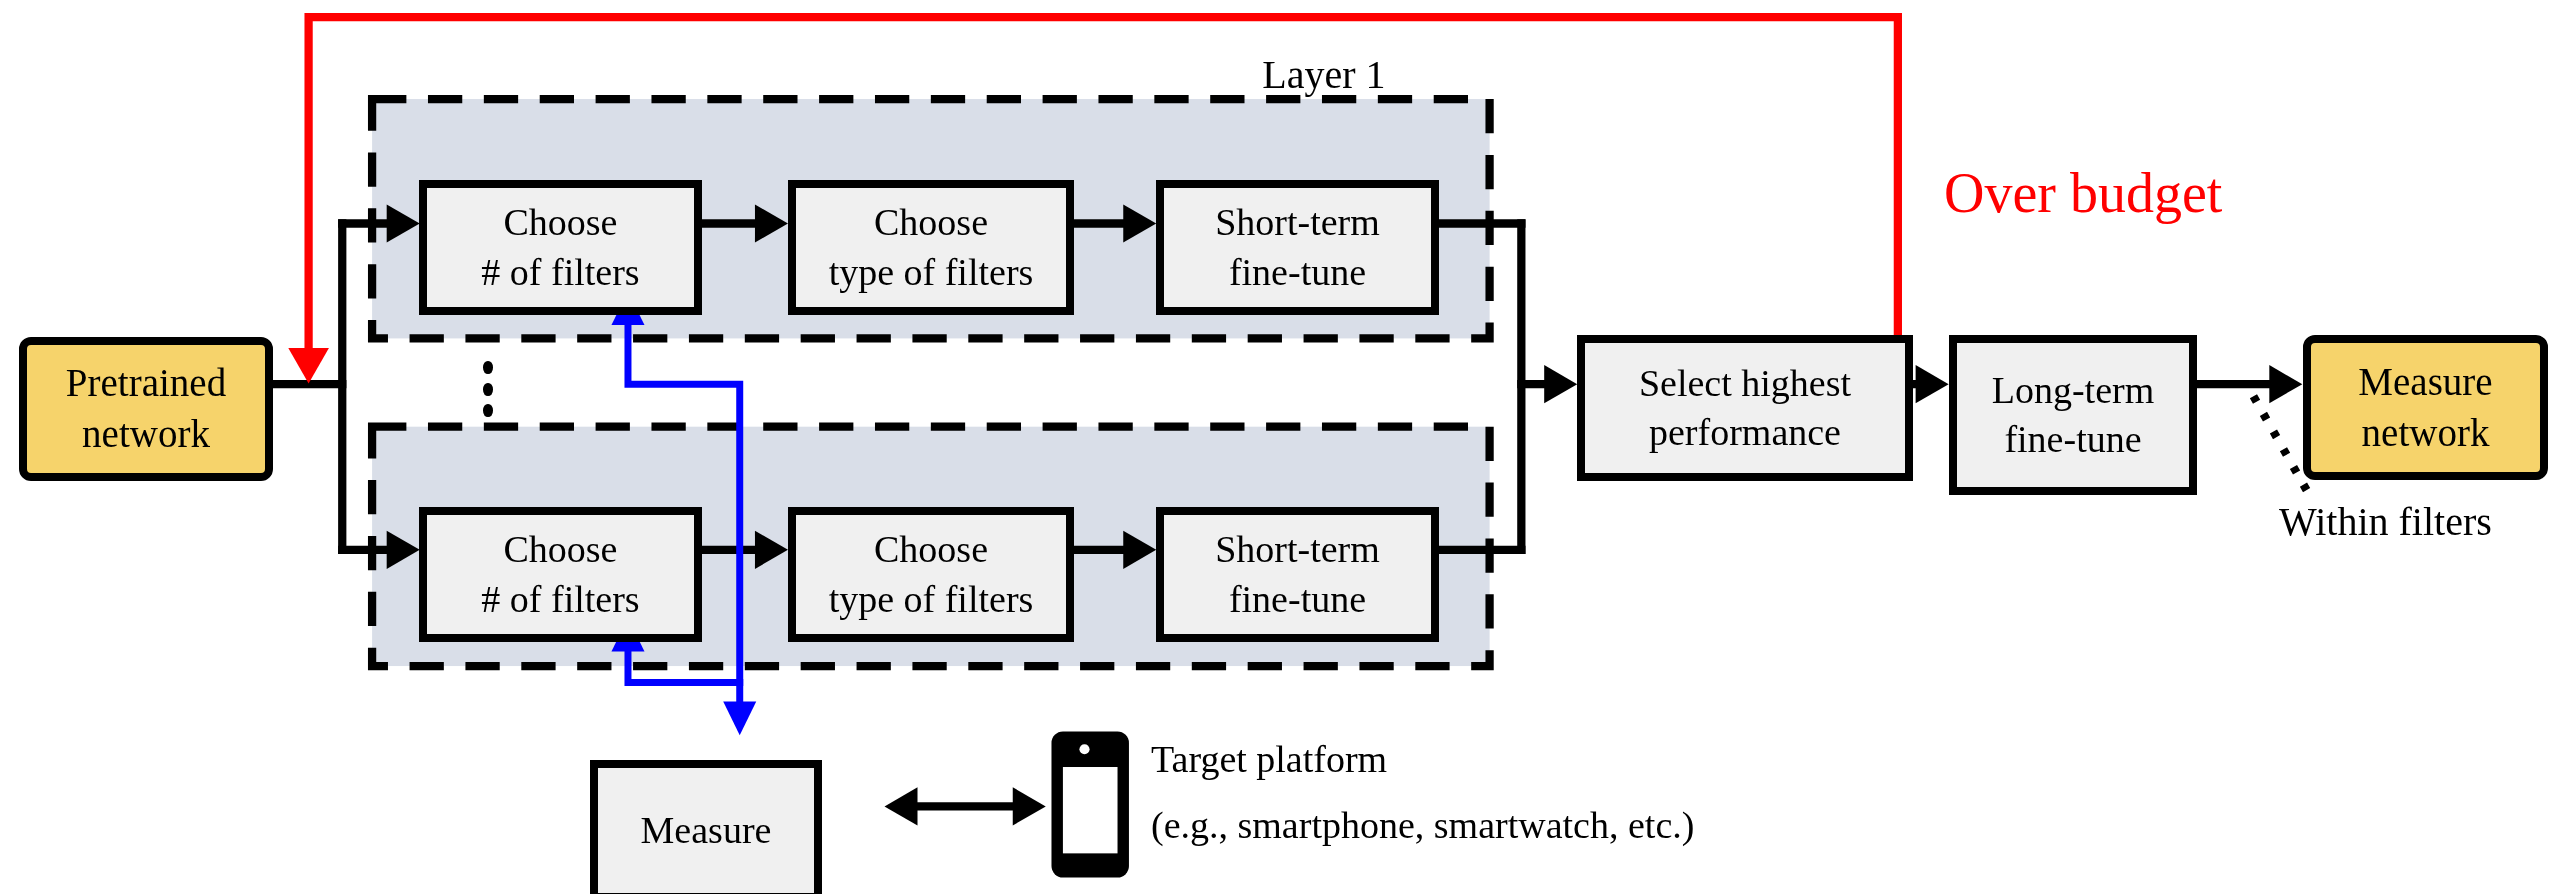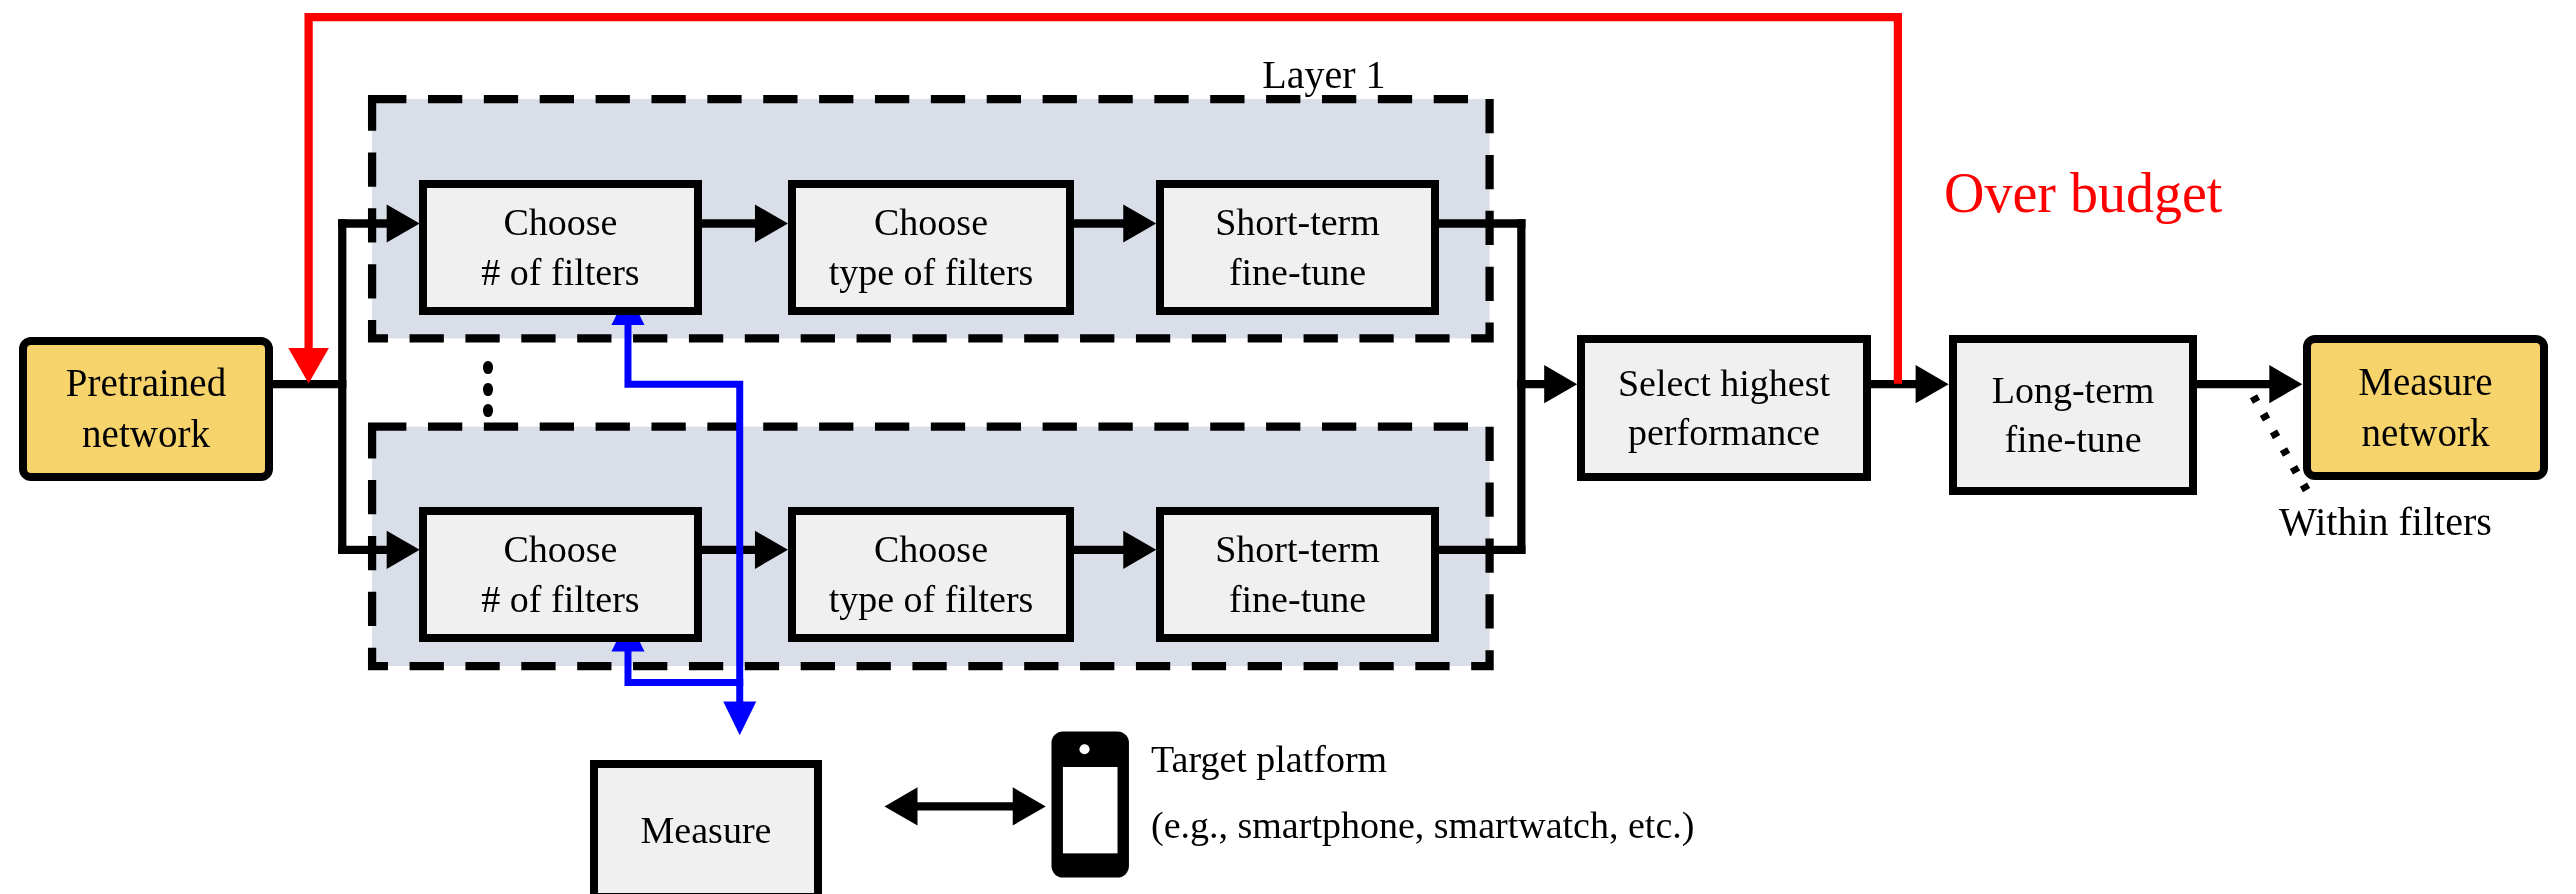--- a/index.html
+++ b/index.html
@@ -98,21 +98,21 @@
   <div class="node" style="left:1156px;top:156px;width:283px;height:135px">Short-term
 fine-tune</div>
 
   <div class="node" style="left:419px;top:483px;width:283px;height:135px">Choose
 # of filters</div>
   <div class="node" style="left:788px;top:483px;width:286px;height:135px">Choose
 type of filters</div>
   <div class="node" style="left:1156px;top:483px;width:283px;height:135px">Short-term
 fine-tune</div>
 
-  <div class="node" style="left:1577px;top:311px;width:294px;height:146px">Select highest
+  <div class="node" style="left:1577px;top:311px;width:336px;height:146px">Select highest
 performance</div>
   <div class="node" style="left:1949px;top:311px;width:248px;height:160px">Long-term
 fine-tune</div>
   <div class="node pill" style="left:2303px;top:311px;width:245px;height:145px">Measure
 network</div>
   <div class="node" style="left:590px;top:736px;width:232px;height:141px">Measure</div>
 
   <div class="dots" style="left:483px;top:357px">
     <span class="dot"></span>
     <span class="dot"></span>

